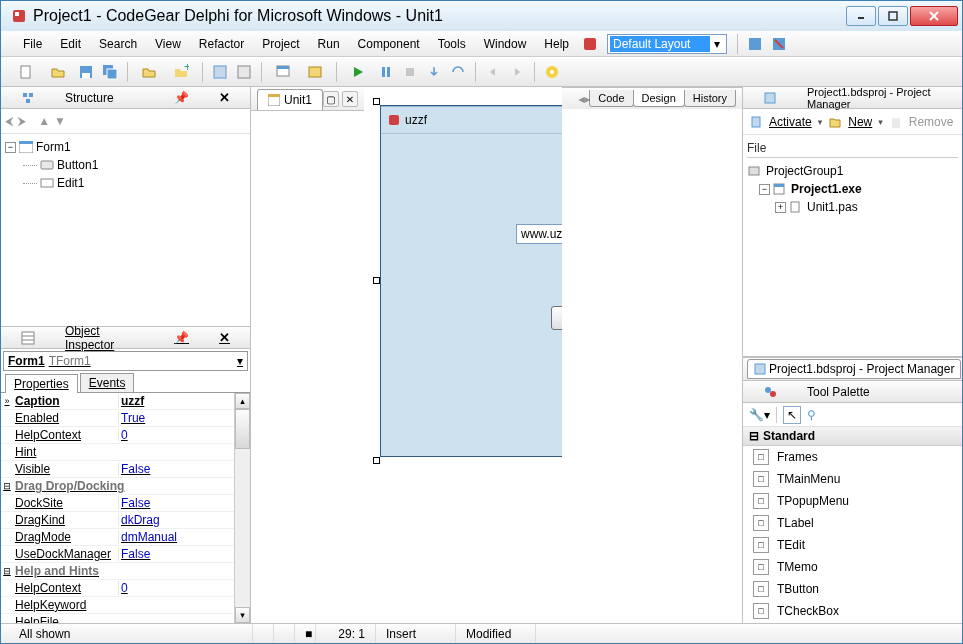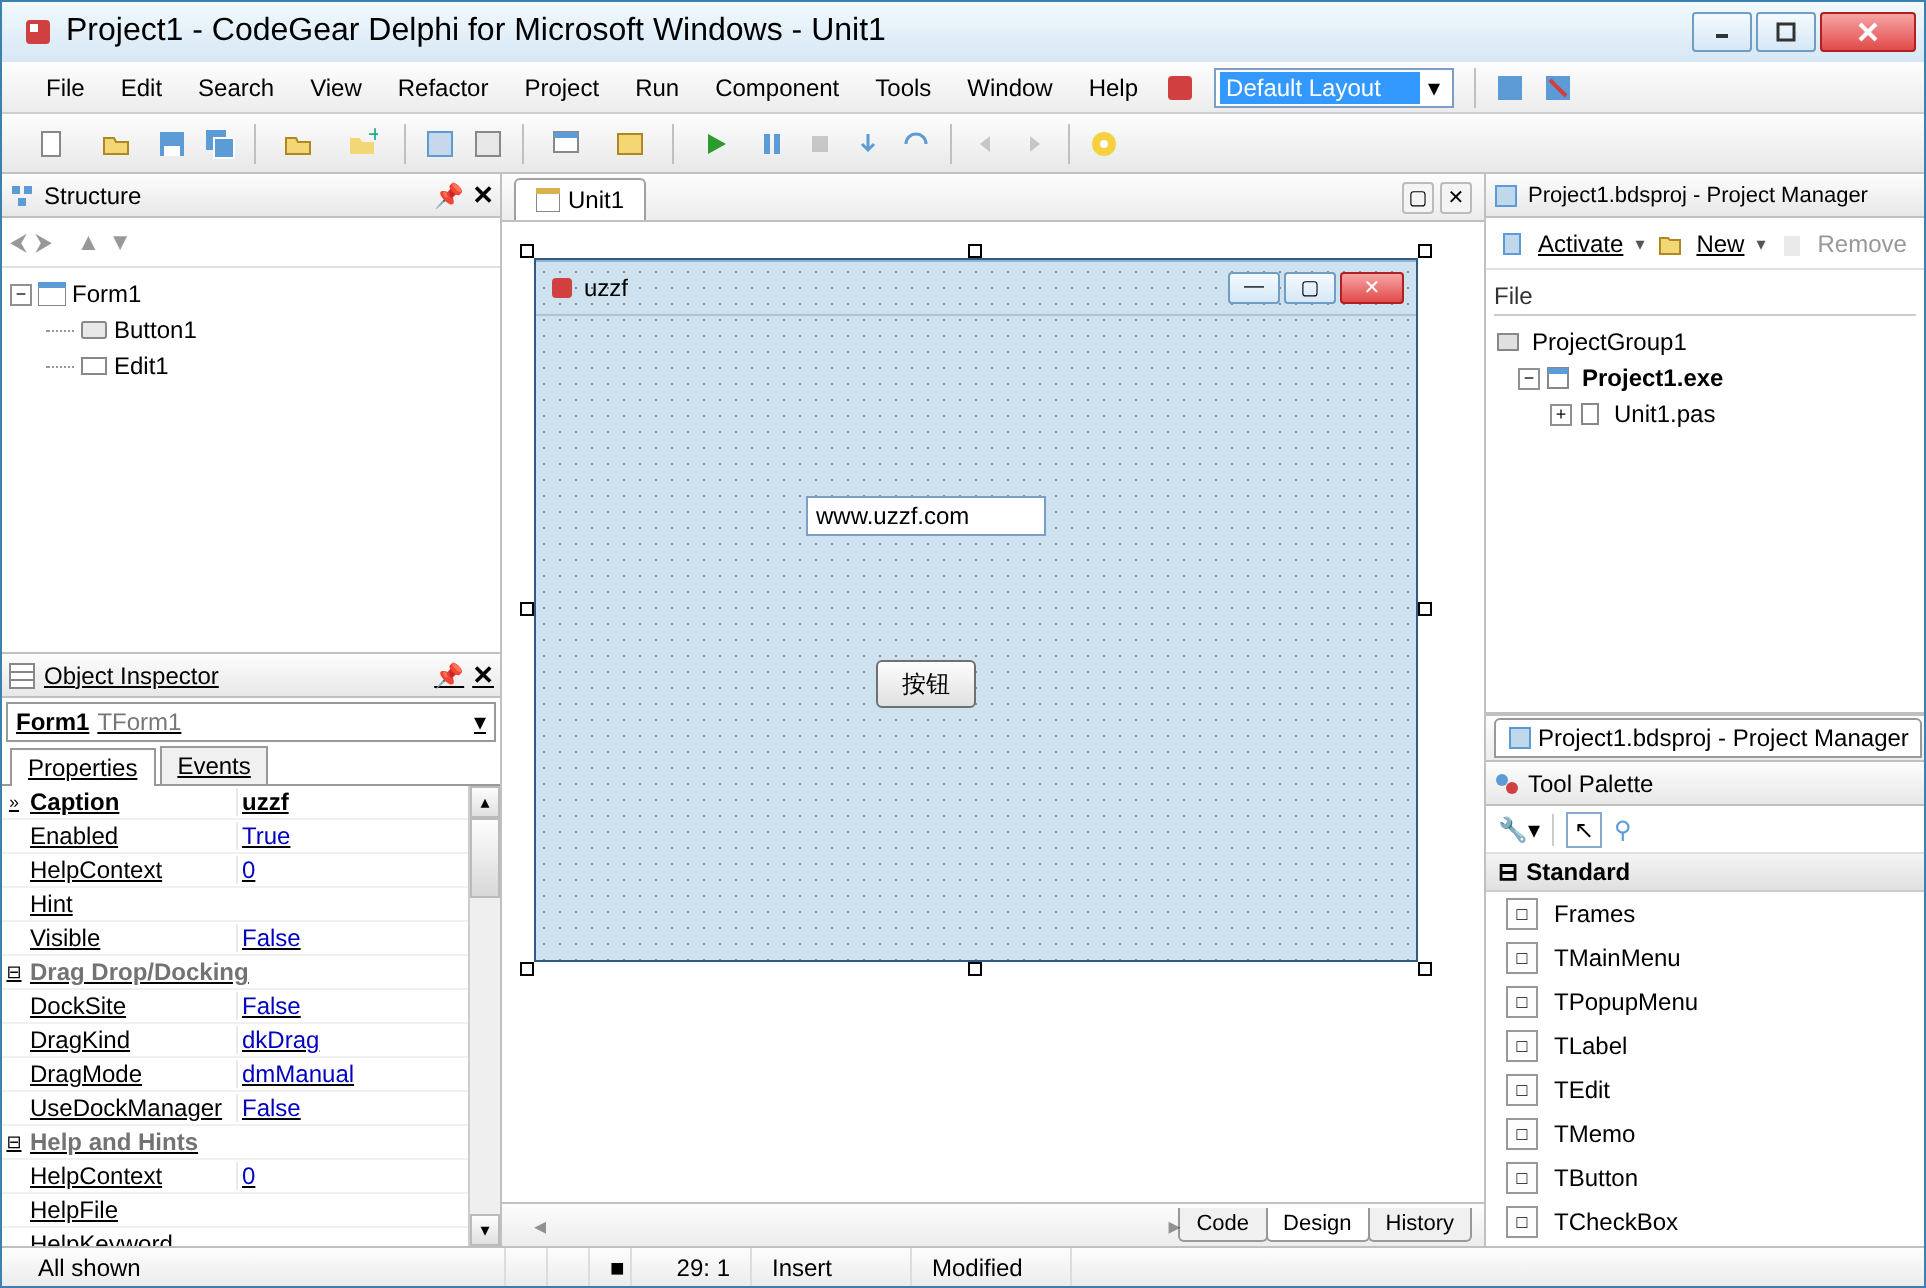--- a/index.html
+++ b/index.html
@@ -25,25 +25,25 @@
 
 
 .toolbar { height: 30px; background: linear-gradient(#fdfdfd, #e8e8e8); border-bottom: 1px solid #c1c1c1; display: flex; align-items: center; padding: 0 10px; gap: 2px; }
 .tool-btn { width: 22px; height: 22px; display: flex; align-items: center; justify-content: center; border-radius: 2px; }
 .tool-sep { width: 1px; height: 20px; background: #c0c0c0; margin: 0 4px; }
 .tool-btn.wide { width: 30px; }
 
 
 .main { flex: 1; display: flex; min-height: 0; }
 .left-col { width: 250px; display: flex; flex-direction: column; border-right: 1px solid #c0c0c0; background: #fff; }
-.center-col { flex: 1; display: flex; flex-direction: column; background: #fff; min-width: 0; }
+.center-col { flex: 1; display: flex; flex-direction: row; background: #fff; min-width: 0; }
 .right-col { width: 220px; display: flex; flex-direction: column; border-left: 1px solid #c0c0c0; background: #fff; }
 
 
-.panel-hdr { height: 22px; background: linear-gradient(#fdfdfd, #e8e8e8); border-bottom: 1px solid #c0c0c0; display: flex; align-items: center; padding: 0 3px; }
+.panel-hdr { height: 22px; background: linear-gradient(#fdfdfd, #e8e8e8); border-bottom: 1px solid #c0c0c0; display: flex; align-items: center; padding: 0 20px; gap: 26px; }
 .panel-hdr .pin { margin-left: auto; }
 .panel-hdr .x { margin-left: 4px; font-weight: bold; font-size: 13px; }
 .panel-hdr .icon { margin-right: 4px; }
 
 
 .structure { height: 240px; display: flex; flex-direction: column; border-bottom: 1px solid #c0c0c0; }
 .mini-toolbar { height: 25px; display: flex; align-items: center; padding: 0 4px; gap: 4px; border-bottom: 1px solid #e0e0e0; }
 .tree { flex: 1; padding: 4px; overflow: auto; }
 .tree-node { display: flex; align-items: center; height: 18px; }
 .tree-node .toggle { width: 11px; height: 11px; border: 1px solid #919191; display: flex; align-items: center; justify-content: center; font-size: 9px; margin-right: 2px; background: #fff; }
@@ -439,26 +439,26 @@
               <span class="exp">⊟</span>
               <span class="pname" style="width: auto; flex: 1 1 0%;">Help and Hints</span>
             </div>
             <div class="prop-row">
               <span class="exp"></span>
               <span class="pname">HelpContext</span>
               <span class="pval blue">0</span>
             </div>
             <div class="prop-row">
               <span class="exp"></span>
+              <span class="pname">HelpKeyword</span>
+              <span class="pval"></span>
+            </div>
+            <div class="prop-row">
+              <span class="exp"></span>
               <span class="pname">HelpFile</span>
-              <span class="pval"></span>
-            </div>
-            <div class="prop-row">
-              <span class="exp"></span>
-              <span class="pname">HelpKeyword</span>
               <span class="pval"></span>
             </div>
           </div>
       </div>
     </div>
 
     <div class="center-col">
       <div class="designer-tabs">
         <div class="des-tab">
           <span>

